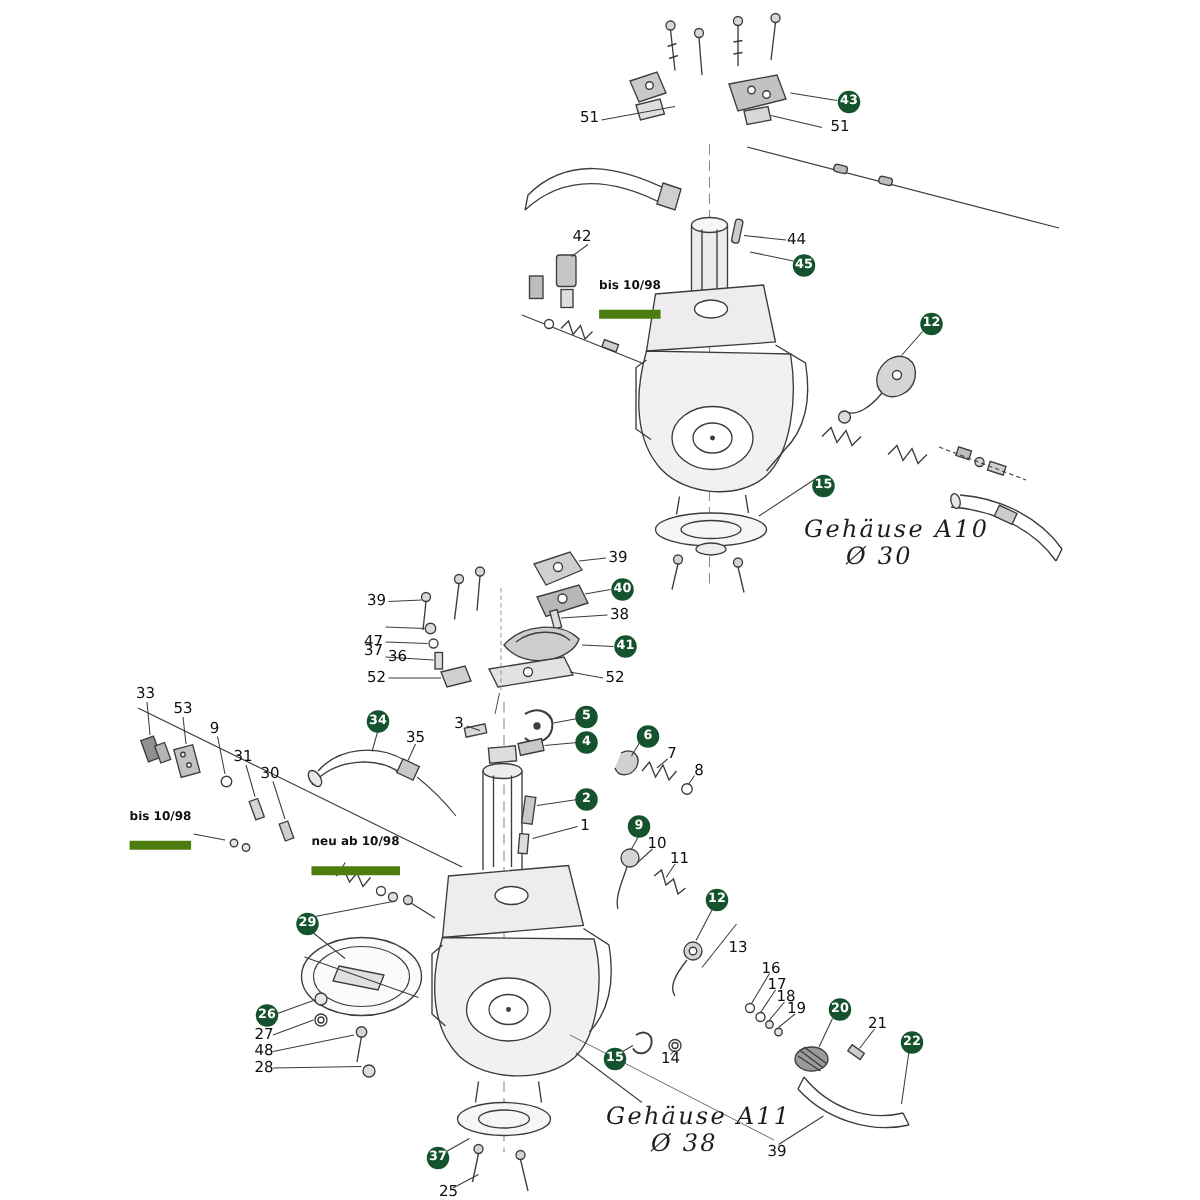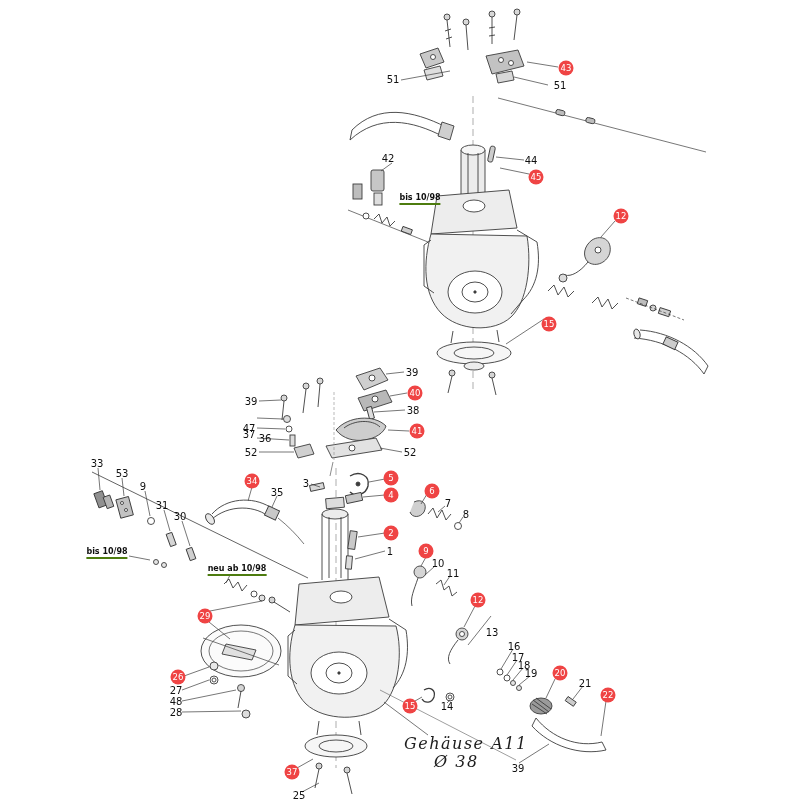--- a/index.html
+++ b/index.html
@@ -1,24 +1,24 @@
 <!DOCTYPE html>
 <html><head>
 <meta charset="utf-8">
 <style>
   html,body{margin:0;padding:0;background:#ffffff;}
   body{font-family:"DejaVu Sans", sans-serif; width:800px;height:800px;position:relative;overflow:hidden;}
   .stage{position:relative;width:800px;height:800px;background:#fff;}
   svg.drawing{position:absolute;left:0;top:0;}
   #callouts{position:absolute;left:0;top:0;width:800px;height:800px;pointer-events:none;}
   .callout{position:absolute;transform:translate(-50%,-50%);white-space:nowrap;color:#101010;}
-  .callout.circle{width:15px;height:15px;background:#ef4444;color:#ffffff;border-radius:50%;
-    font-size:8.5px;font-weight:normal;display:flex;align-items:center;justify-content:center;line-height:1;}
+  .callout.circle{width:15px;height:15px;background:#14532d;color:#ffffff;border-radius:50%;
+    font-size:8.5px;font-weight:bold;display:flex;align-items:center;justify-content:center;line-height:1;}
   .callout.plain{font-size:10px;font-weight:500;}
-  .callout.note{font-size:8px;font-weight:bold;border-bottom:2px solid #4d7c0f;padding-bottom:1px;}
+  .callout.note{font-size:8px;font-weight:bold;border-bottom:6px solid #4d7c0f;padding-bottom:12px;}
   .title{position:absolute;font-style:italic;font-size:16px;color:#1d1d1d;
     font-family:"DejaVu Serif", serif;letter-spacing:1.5px;line-height:1.15;}
   #title-a10{left:536px;top:344px;}
   #title-a10 .dia{margin-left:28px;}
   #title-a11{left:404px;top:735px;}
   #title-a11 .dia{margin-left:30px;}
 </style>
 </head>
 <body>
 
@@ -417,18 +417,22 @@
       <div class="callout plain" style="left: 585px; top: 683px;">21</div>
       <div class="callout circle" style="left: 608px; top: 695px;">22</div>
       <div class="callout plain" style="left: 176px; top: 712px;">28</div>
       <div class="callout circle" style="left: 410px; top: 706px;">15</div>
       <div class="callout plain" style="left: 447px; top: 706px;">14</div>
       <div class="callout plain" style="left: 518px; top: 768px;">39</div>
       <div class="callout circle" style="left: 292px; top: 772px;">37</div>
       <div class="callout plain" style="left: 299px; top: 795px;">25</div>
     </div>
 
+<div class="title" id="title-a10">
+  <div>Gehäuse A10</div>
+  <div class="dia">Ø 30</div>
+</div>
 <div class="title" id="title-a11">
   <div>Gehäuse A11</div>
   <div class="dia">Ø 38</div>
 </div>
 
 </div>
 
 </body></html>

